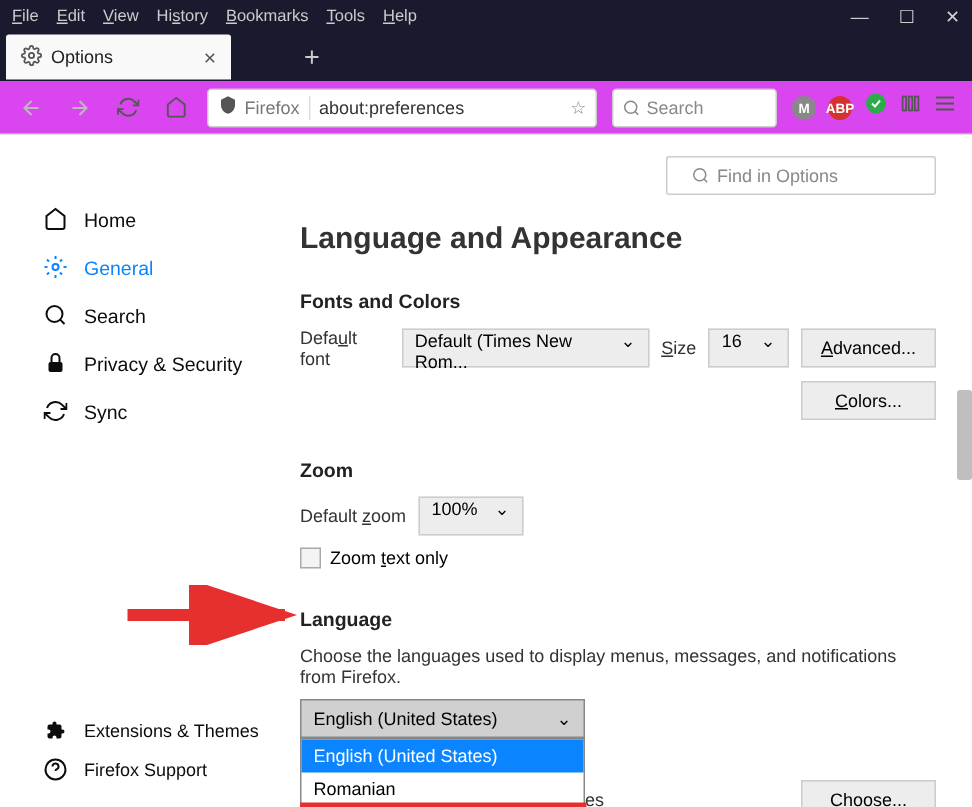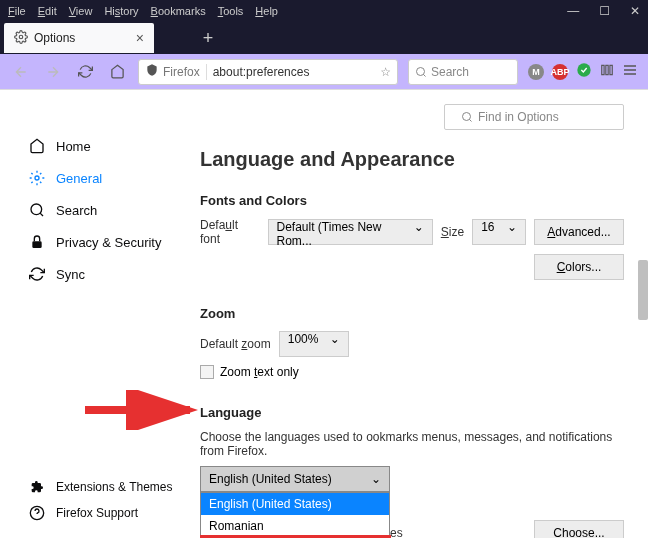--- a/index.html
+++ b/index.html
@@ -9,21 +9,21 @@
 .window-controls { margin-left: auto; display: flex; gap: 20px; color: #ccc; }
 .window-controls span { cursor: pointer; font-size: 12px; }
 
 .tabbar { height: 32px; background: #1a1a2e; display: flex; align-items: center; padding-left: 4px; gap: 40px; }
 .tab { background: #f9f9fa; height: 30px; width: 150px; display: flex; align-items: center; padding: 0 10px; border-radius: 2px 2px 0 0; font-size: 12px; }
 .tab .gear-icon { margin-right: 6px; }
 .tab .label { flex: 1; color: #222; }
 .tab .close { color: #555; font-size: 14px; cursor: pointer; }
 .newtab { width: 28px; height: 28px; color: #ccc; display: flex; align-items: center; justify-content: center; font-size: 18px; cursor: pointer; }
 
-.toolbar { height: 36px; background: #c4b5fd; display: flex; align-items: center; padding: 0 10px; gap: 10px; border-bottom: 1px solid #ddd; }
+.toolbar { height: 36px; background: #d946ef; display: flex; align-items: center; padding: 0 10px; gap: 10px; border-bottom: 1px solid #ddd; }
 .tool-btn { width: 22px; height: 22px; display: flex; align-items: center; justify-content: center; cursor: pointer; color: #555; }
 .tool-btn.disabled { color: #bbb; cursor: default; }
 .urlbar { flex: 1; height: 26px; border: 1px solid #ccc; border-radius: 3px; display: flex; align-items: center; padding: 0 6px; background: #fff; font-size: 12px; }
 .urlbar .shield { margin-right: 4px; }
 .urlbar .fxlabel { color: #777; margin-right: 6px; }
 .urlbar .sep { width: 1px; height: 16px; background: #ddd; margin-right: 6px; }
 .urlbar .url { flex: 1; color: #333; }
 .urlbar .star { color: #888; cursor: pointer; }
 .searchbar { width: 110px; height: 26px; border: 1px solid #ccc; border-radius: 3px; display: flex; align-items: center; padding: 0 6px; background: #fff; font-size: 12px; color: #888; }
 .searchbar svg { margin-right: 4px; }
@@ -266,21 +266,21 @@
         </div>
       </div>
       <div class="checkbox-row">
         <span class="checkbox"></span>
         <span>Zoom <span class="underline-first">t</span>ext only</span>
       </div>
     </div>
 
     <div class="section">
       <h3>Language</h3>
-      <div class="desc">Choose the languages used to ookmarks menus, messages, and notifications from Firefox.</div>
+      <div class="desc">Choose the languages used to display menus, messages, and notifications from Firefox.</div>
       <div class="row">
         <div class="dropdown-open">
           <div class="dropdown-header">
             <span>English (United States)</span>
             <span style="margin-left:auto">⌄</span>
           </div>
           <div class="dropdown-list">
             <div class="dropdown-item selected">
                 <span>English (United States)</span>
               </div>

